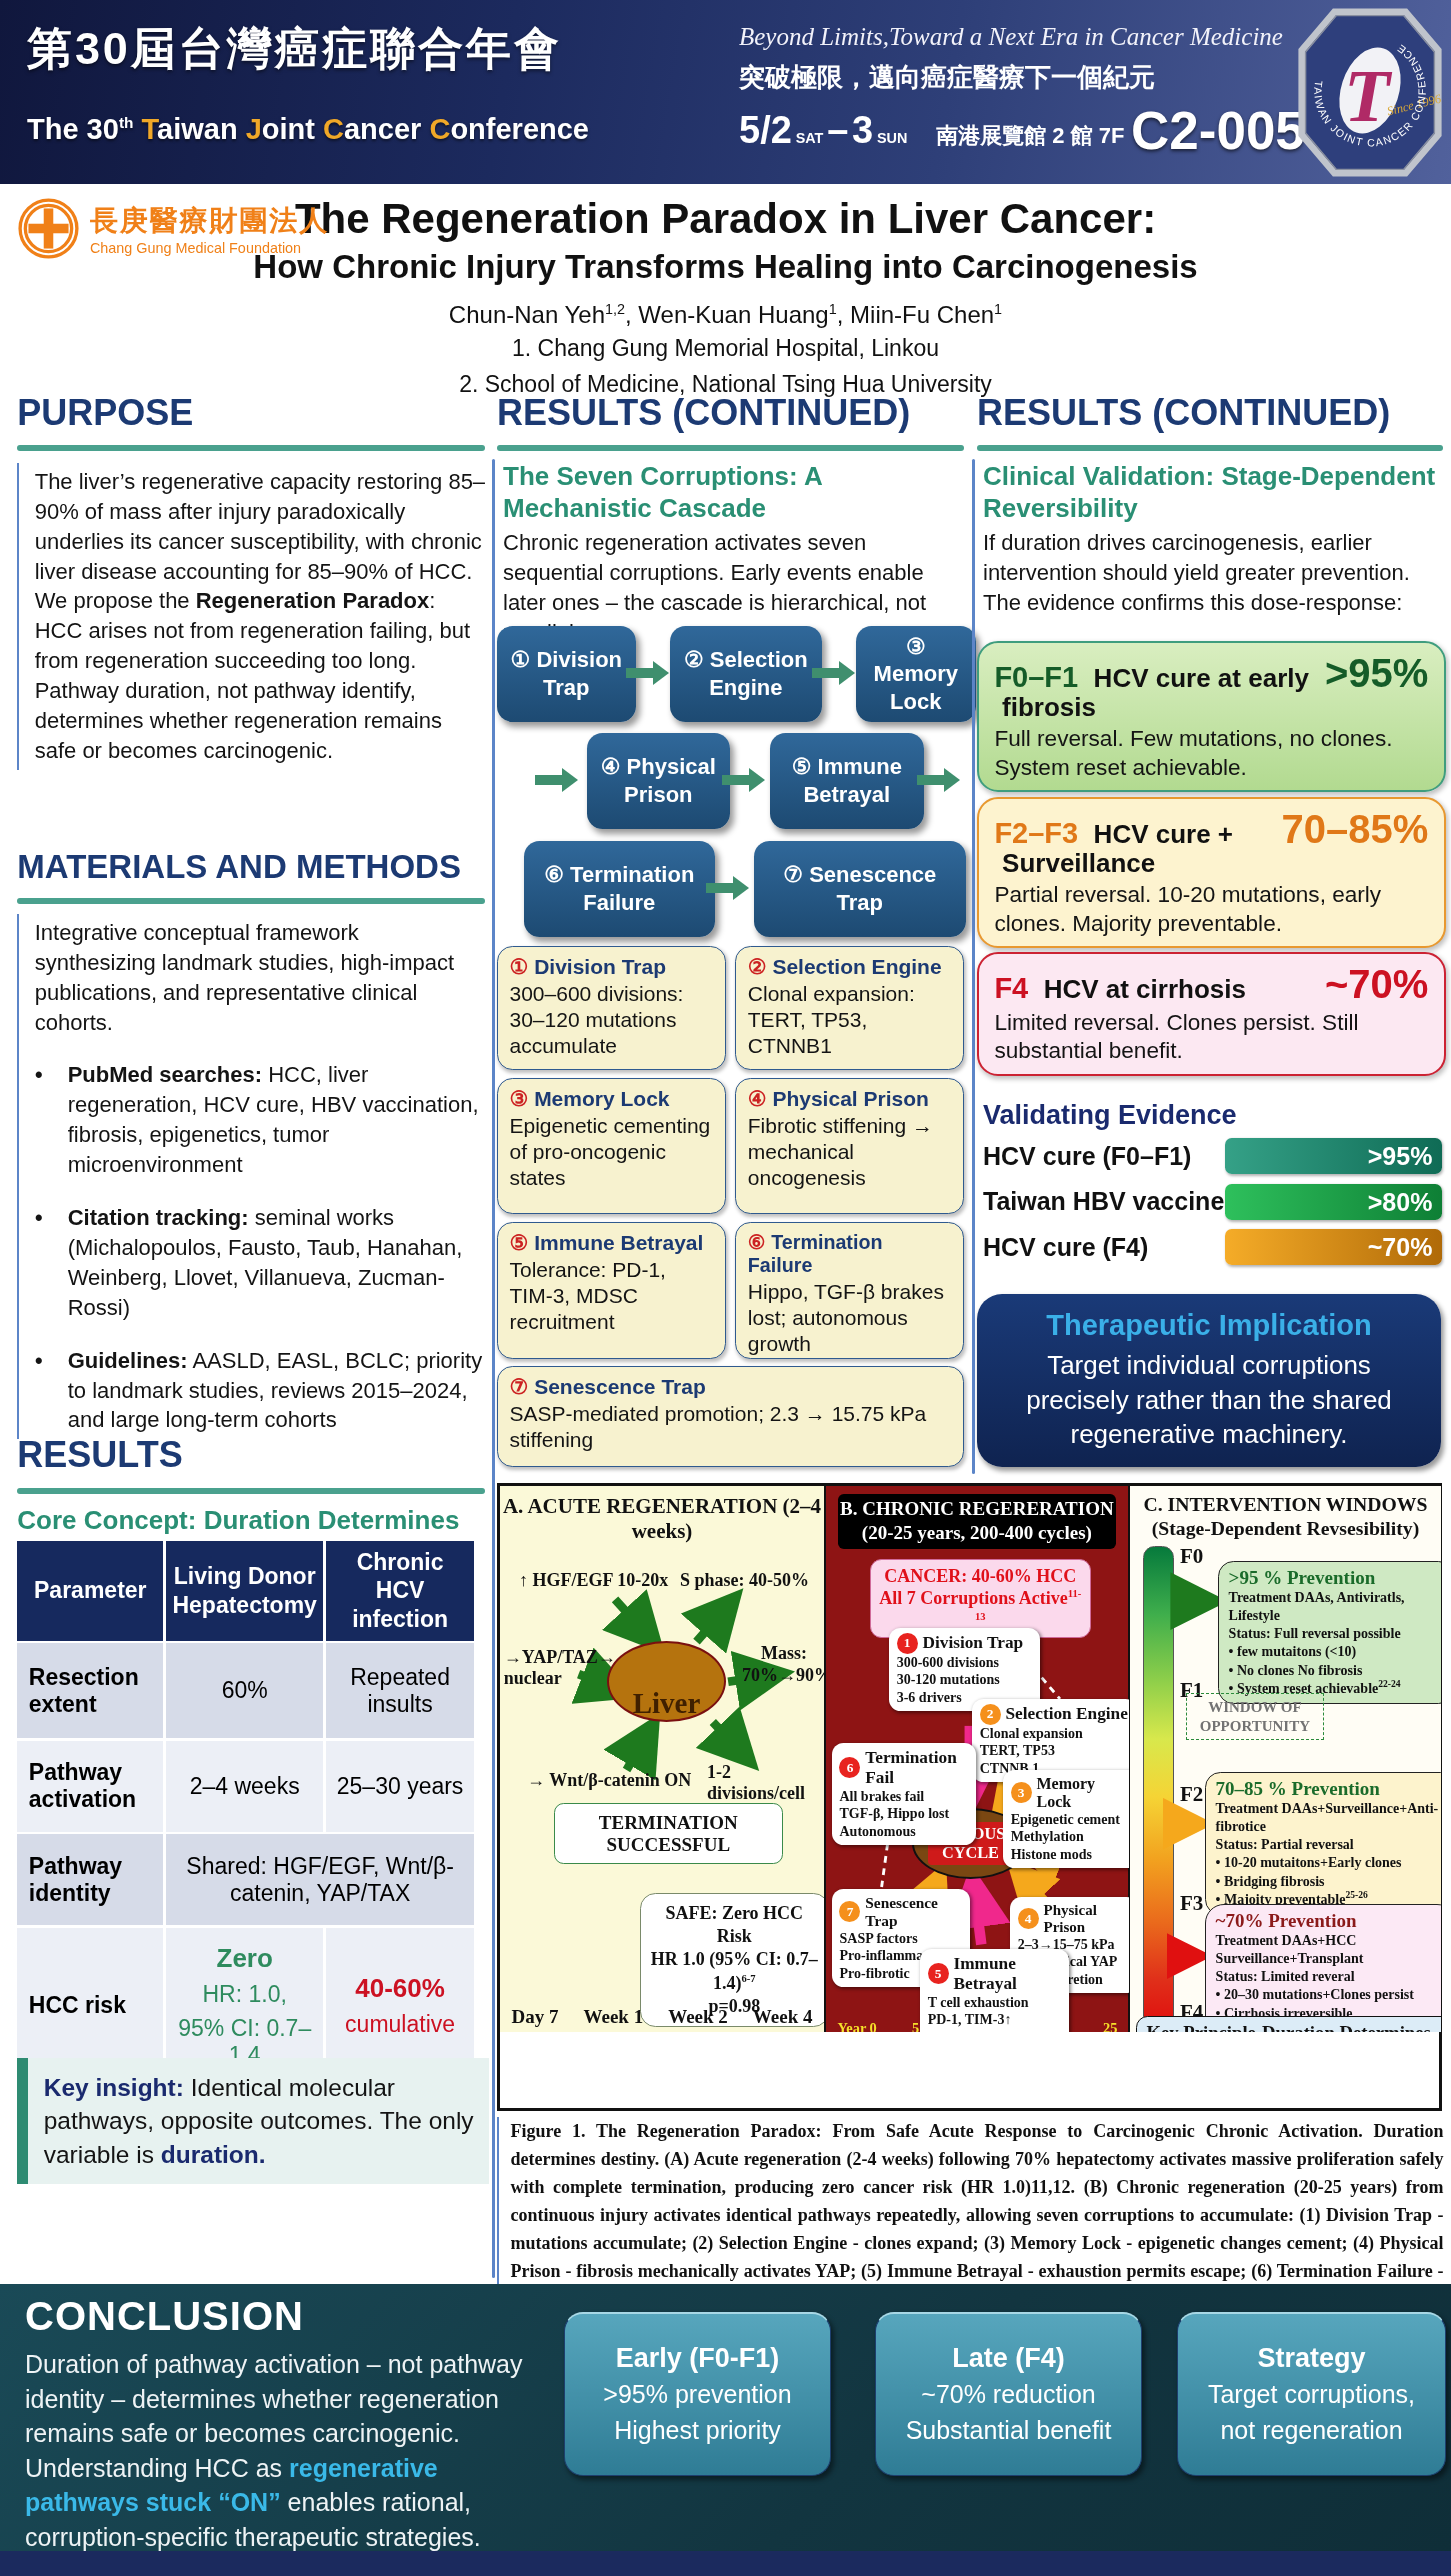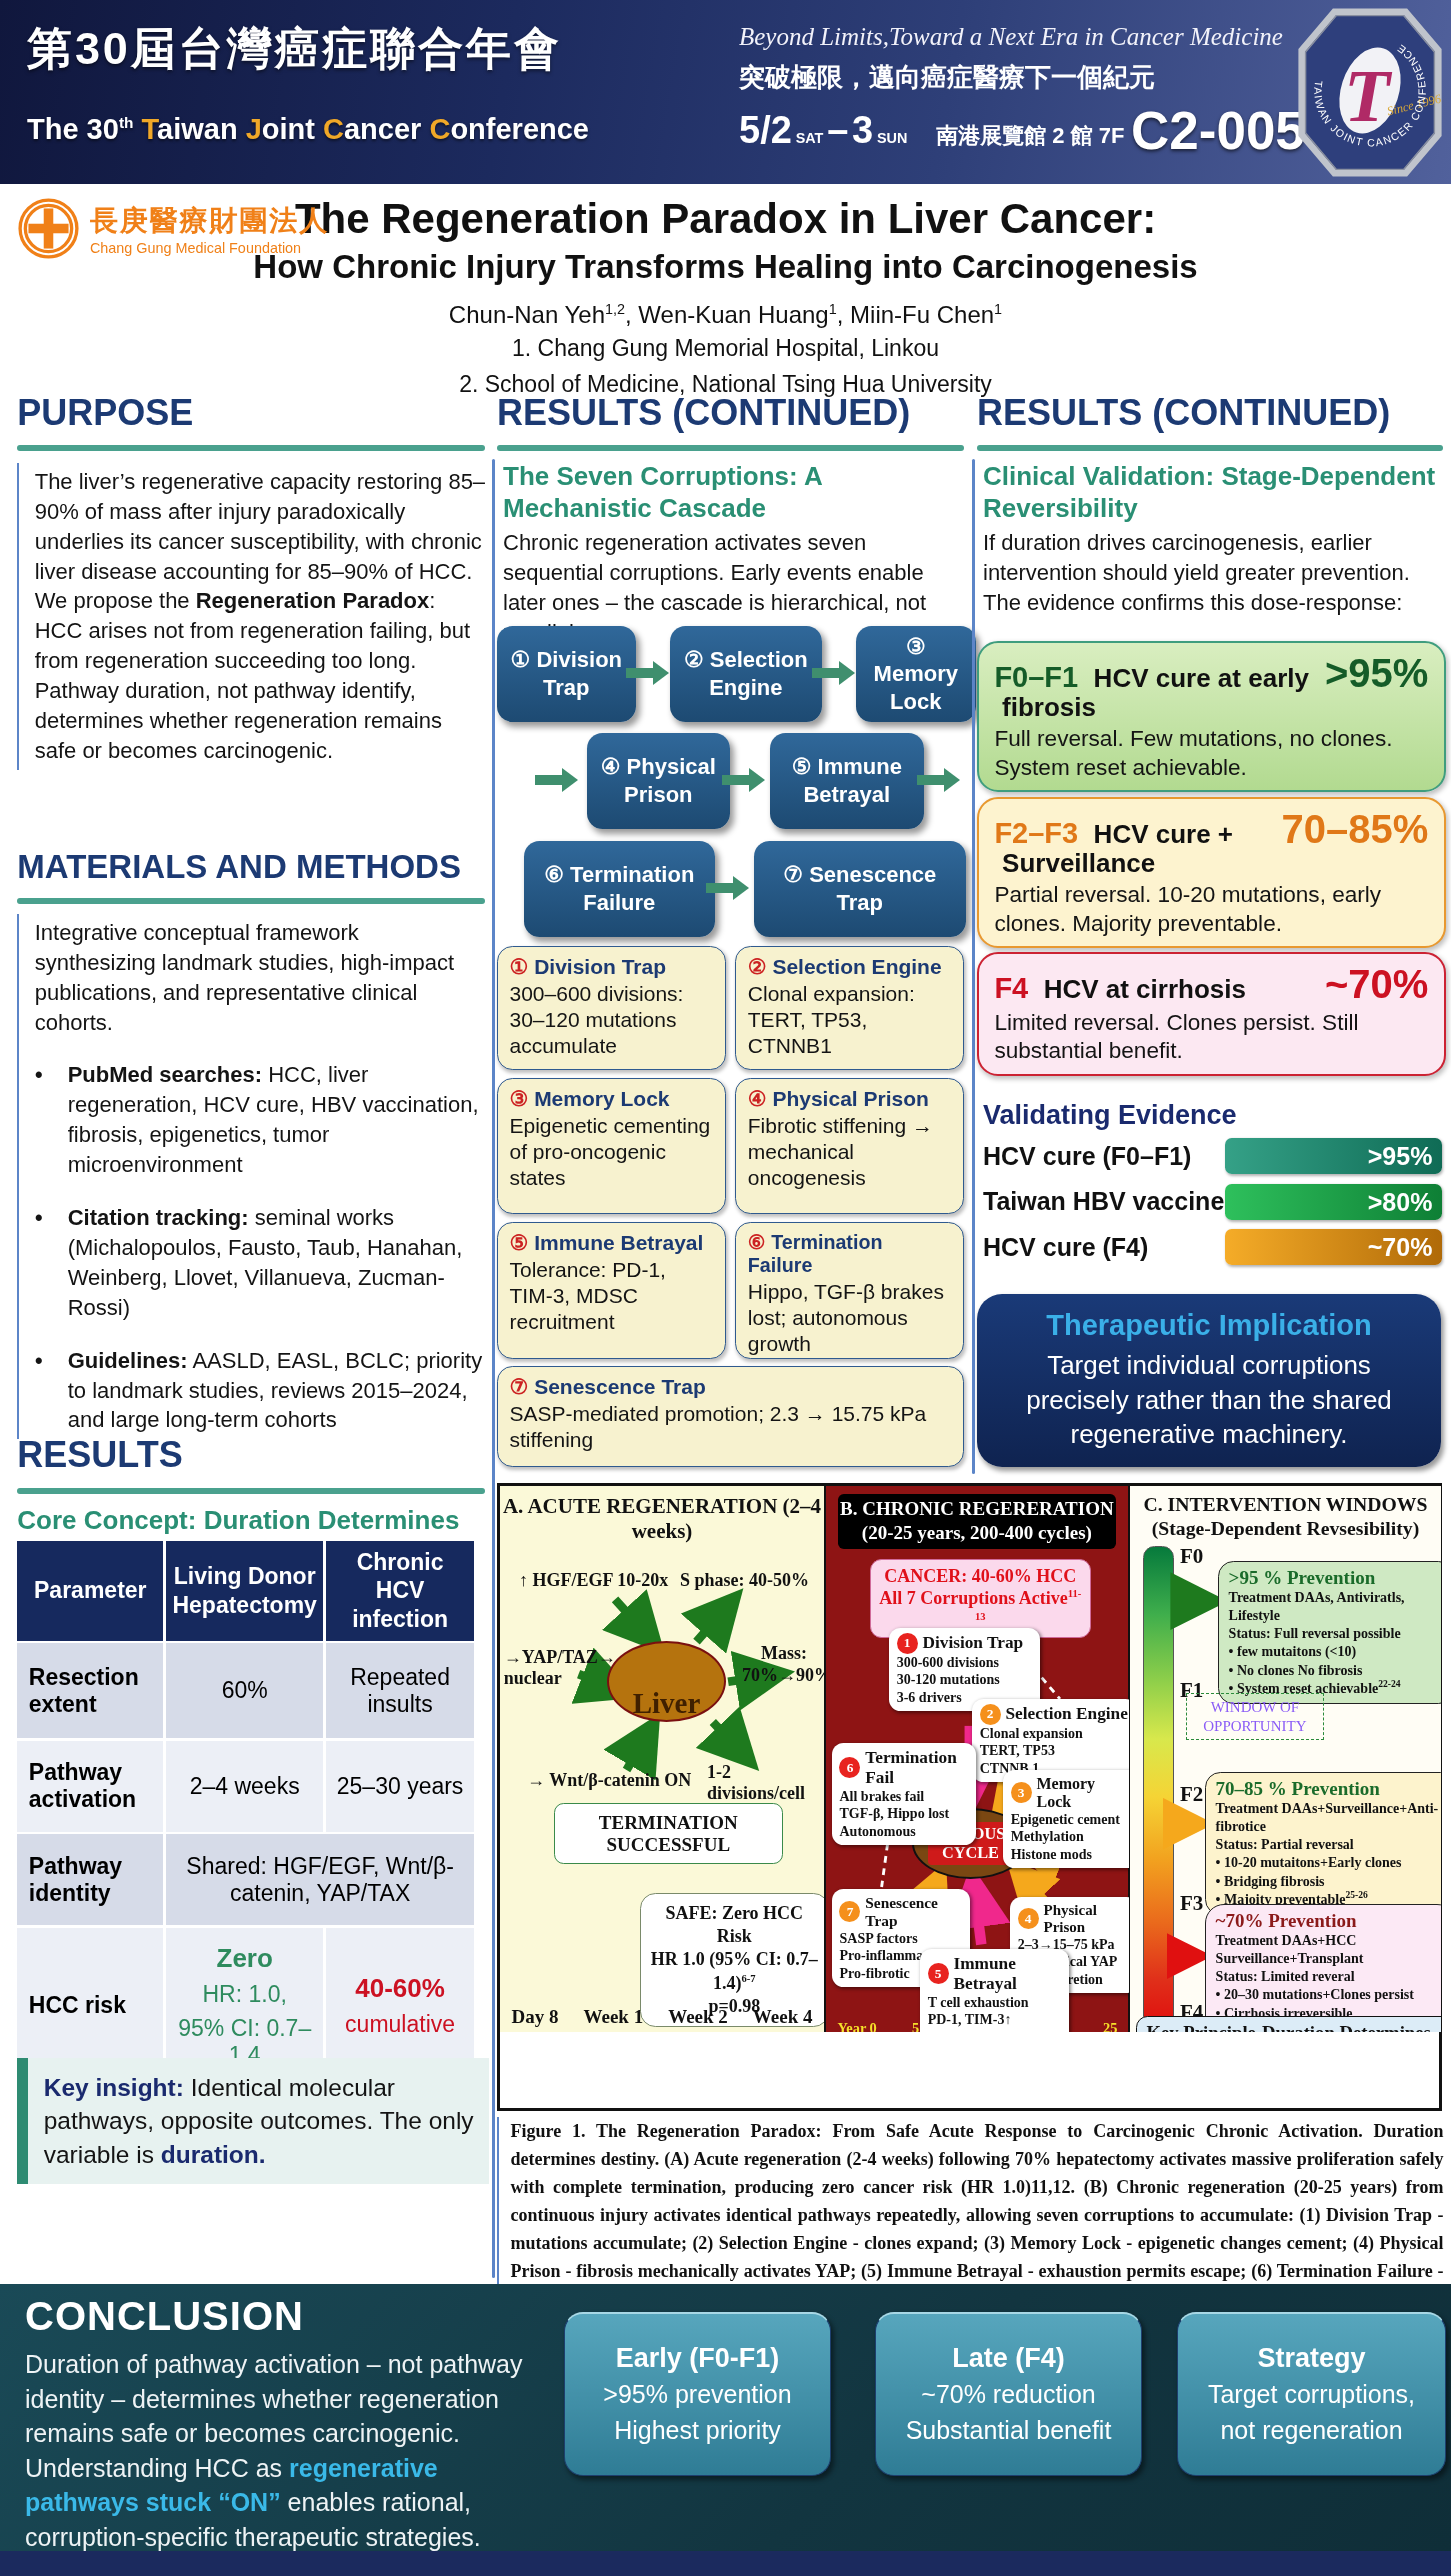--- a/index.html
+++ b/index.html
@@ -134,22 +134,22 @@
   .flab{position:absolute;left:50px;font-size:21px;font-weight:bold;color:#111;}
   .cwin{position:absolute;border:1.9px solid #222;border-radius:15.4px;padding:4.8px 9.6px;}
   .cwt{font-size:19px;font-weight:bold;}
   .cwl{font-size:14px;font-weight:bold;color:#111;line-height:1.3;}
   .w1{left:88px;top:75px;width:215px;background:#cfe9c3;}
   .w1 .cwt{color:#1a6b2a;}
   .w2{left:75px;top:286px;width:230px;background:#fdf3cd;}
   .w2 .cwt{color:#1a6b2a;}
   .w3{left:75px;top:418px;width:230px;background:#fce9f5;border-radius:19px;}
   .w3 .cwt{color:#8b1a1a;}
-  .wopp{position:absolute;left:56px;top:207px;width:132px;border:1.9px dashed #2a8a3a;color:#8b5cf6;text-align:center;
-    font-size:15px;font-weight:normal;padding:3.8px 1.9px;line-height:1.25;}
+  .wopp{position:absolute;left:56px;top:207px;width:132px;border:1.9px dashed #2a8a3a;color:#737373;text-align:center;
+    font-size:15px;font-weight:bold;padding:3.8px 1.9px;line-height:1.25;}
   .ckey{position:absolute;left:5.8px;top:530px;width:296px;background:#dcecf7;border:1.9px solid #111;border-radius:11.5px;padding:4.8px 9.6px;}
   .ckt{font-size:18.7px;font-weight:bold;color:#111;}
   .ckb{font-size:14px;font-weight:bold;color:#111;line-height:1.4;}
   .caption{position:absolute;font-family:"Liberation Serif",serif;font-weight:bold;font-size:18px;line-height:1.56;color:#111;
     text-align:justify;border-left:2.9px solid #5c85c8;padding-left:11.5px;}
   
   .footer{position:absolute;left:0;top:2284px;width:1451px;height:267px;background:linear-gradient(135deg,#1a4a57 0%,#123540 60%,#0f2e38 100%);}
   .c-h{position:absolute;left:25px;top:9.6px;color:#fff;font-size:40px;font-weight:bold;letter-spacing:1px;}
   .c-p{position:absolute;left:25px;top:63px;width:523px;color:#eef3f5;font-size:25px;line-height:1.38;}
   .c-hl{color:#3ab9e8;font-weight:bold;}
@@ -454,21 +454,21 @@
       <div class="liver">
           <span>Liver</span>
         </div>
       <div class="termbox">TERMINATION SUCCESSFUL</div>
       <div class="safebox">
         <div>SAFE: Zero HCC Risk</div>
         <div><span>HR 1.0 (95% CI: 0.7–1.4)</span><sup style="font-size:10.6px">6-7</sup></div>
         <div>p=0.98</div>
       </div>
       <div class="pa-tl">
-        <span>Day 8</span>
+        <span>Day 7</span>
         <span>Week 1</span>
         <span>Week 2</span>
         <span>Week 4</span>
       </div>
       <div class="pa-bar"></div>
     </div>
 
     <div class="panel pB serif">
       <svg class="abs" style="left:0;top:0" width="303" height="614" viewBox="0 0 316 640">
         <defs>

